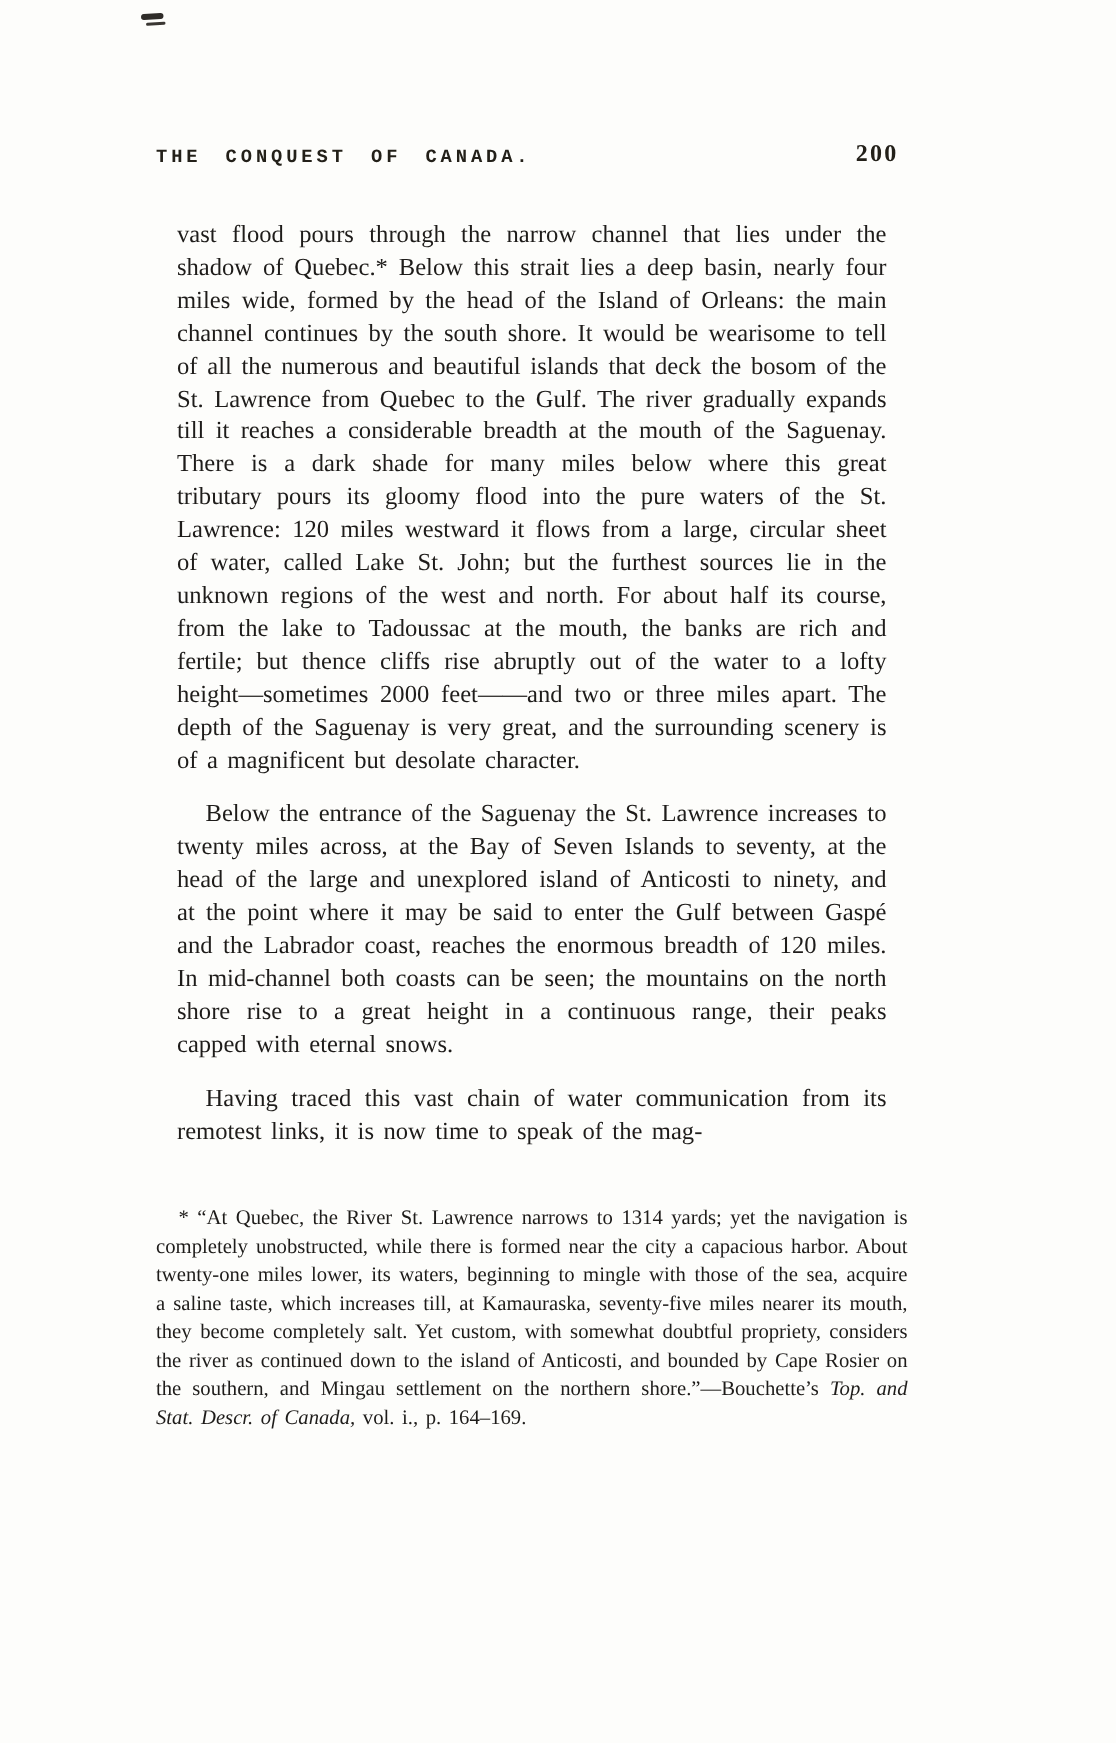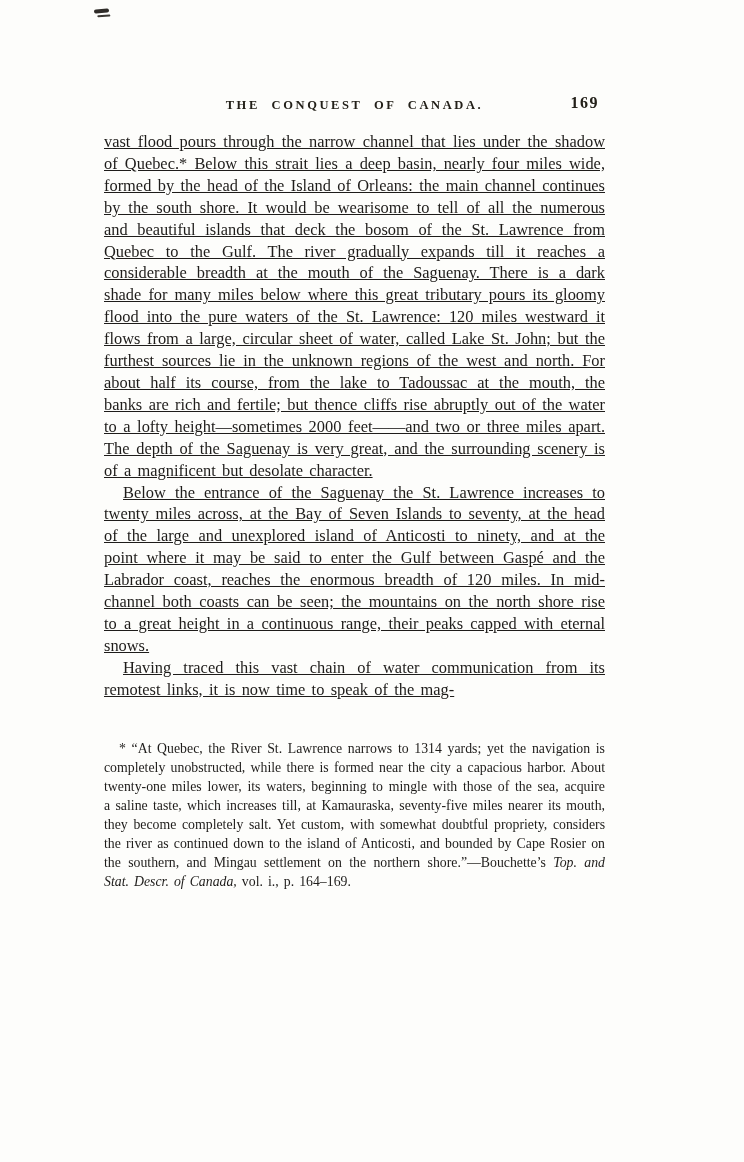--- a/index.html
+++ b/index.html
@@ -29,50 +29,50 @@
     transform: rotate(-4deg);
   }
   .page-header {
     position: absolute;
     top: 94px;
     left: 104px;
     width: 501px;
     height: 24px;
   }
   .running-title {
-    text-align: center;
+    text-align: left;
     font-size: 12.5px;
     font-weight: bold;
     letter-spacing: 2.6px;
     word-spacing: 6px;
     color: #232019;
     padding-top: 4px;
+    font-family: Liberation Mono, monospace;
   }
   .page-number {
     position: absolute;
     right: 6px;
     top: 0;
     font-size: 16px;
     font-weight: bold;
     letter-spacing: 1.5px;
     color: #232019;
   }
   .text-block {
     position: absolute;
     top: 131px;
     left: 104px;
     width: 501px;
   }
   .para {
-    margin: 0;
+    margin: 14px;
     font-size: 16.4px;
     line-height: 21.9px;
     text-align: justify;
     word-spacing: 2.2px;
-    text-decoration: underline;
   }
   .para.indent {
     text-indent: 19px;
   }
   .footnote {
     margin-top: 38px;
   }
   .footnote-para {
     margin: 0;
     font-size: 13.8px;
@@ -87,21 +87,21 @@
 </style>
 </head>
 <body>
 
 <div class="page">
 
   <div class="scan-mark"></div>
 
   <header class="page-header">
     <div class="running-title">THE CONQUEST OF CANADA.</div>
-    <div class="page-number">169</div>
+    <div class="page-number">200</div>
   </header>
 
   <main class="text-block">
     <p class="para">vast flood pours through the narrow channel that lies under the shadow of Quebec.* Below this strait lies a deep basin, nearly four miles wide, formed by the head of the Island of Orleans: the main channel continues by the south shore. It would be wearisome to tell of all the numerous and beautiful islands that deck the bosom of the St. Lawrence from Quebec to the Gulf. The river gradually expands till it reaches a considerable breadth at the mouth of the Saguenay. There is a dark shade for many miles below where this great tributary pours its gloomy flood into the pure waters of the St. Lawrence: 120 miles westward it flows from a large, circular sheet of water, called Lake St. John; but the furthest sources lie in the unknown regions of the west and north. For about half its course, from the lake to Tadoussac at the mouth, the banks are rich and fertile; but thence cliffs rise abruptly out of the water to a lofty height—sometimes 2000 feet——and two or three miles apart. The depth of the Saguenay is very great, and the surrounding scenery is of a magnificent but desolate character.</p>
     <p class="para indent">Below the entrance of the Saguenay the St. Lawrence increases to twenty miles across, at the Bay of Seven Islands to seventy, at the head of the large and unexplored island of Anticosti to ninety, and at the point where it may be said to enter the Gulf between Gaspé and the Labrador coast, reaches the enormous breadth of 120 miles. In mid-channel both coasts can be seen; the mountains on the north shore rise to a great height in a continuous range, their peaks capped with eternal snows.</p>
     <p class="para indent">Having traced this vast chain of water communication from its remotest links, it is now time to speak of the mag-</p>
 
     <div class="footnote">
       <p class="footnote-para"><span>* “At Quebec, the River St. Lawrence narrows to 1314 yards; yet the navigation is completely unobstructed, while there is formed near the city a capacious harbor. About twenty-one miles lower, its waters, beginning to mingle with those of the sea, acquire a saline taste, which increases till, at Kamauraska, seventy-five miles nearer its mouth, they become completely salt. Yet custom, with somewhat doubtful propriety, considers the river as continued down to the island of Anticosti, and bounded by Cape Rosier on the southern, and Mingau settlement on the northern shore.”—Bouchette’s </span><span class="italic">Top. and Stat. Descr. of Canada,</span><span> vol. i., p. 164–169.</span></p>
     </div>

